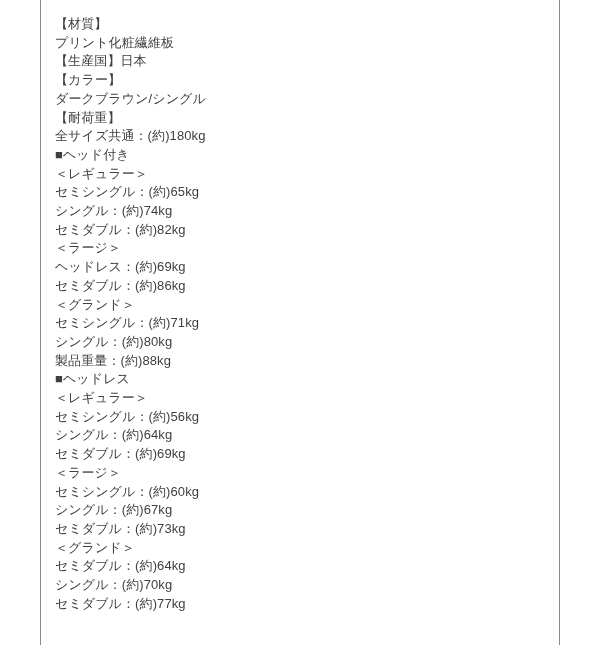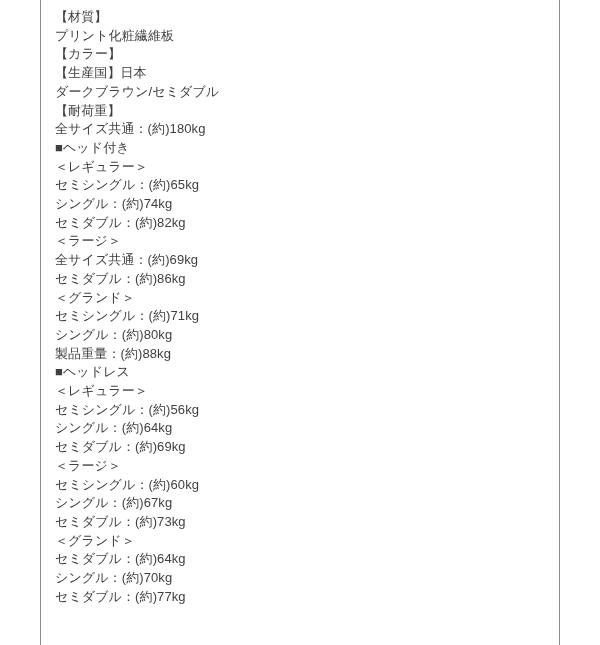--- a/index.html
+++ b/index.html
@@ -20,50 +20,50 @@
     left:40px;
     top:0;
     width:520px;
     height:645px;
     box-sizing:border-box;
     border-left:1px solid var(--border-color);
     border-right:1px solid var(--border-color);
     background:var(--bg-color);
   }
   .spec-lines{
-    padding:8px 0 0 14px;
+    padding:15px 0 0 14px;
   }
   .spec-line{
     font-family:"Liberation Sans","DejaVu Sans",sans-serif;
     font-size:13px;
     line-height:18.7px;
     color:var(--text-color);
     white-space:pre;
     letter-spacing:0.1px;
   }
 </style>
 </head>
 <body>
 
 <div class="spec-panel">
   <div class="spec-lines">
       <div class="spec-line">【材質】</div>
       <div class="spec-line">プリント化粧繊維板</div>
+      <div class="spec-line">【生産国】日本</div>
       <div class="spec-line">【カラー】</div>
-      <div class="spec-line">【生産国】日本</div>
-      <div class="spec-line">ダークブラウン/セミダブル</div>
+      <div class="spec-line">ダークブラウン/シングル</div>
       <div class="spec-line">【耐荷重】</div>
       <div class="spec-line">全サイズ共通：(約)180kg</div>
       <div class="spec-line">■ヘッド付き</div>
       <div class="spec-line">＜レギュラー＞</div>
       <div class="spec-line">セミシングル：(約)65kg</div>
       <div class="spec-line">シングル：(約)74kg</div>
       <div class="spec-line">セミダブル：(約)82kg</div>
       <div class="spec-line">＜ラージ＞</div>
-      <div class="spec-line">全サイズ共通：(約)69kg</div>
+      <div class="spec-line">ヘッドレス：(約)69kg</div>
       <div class="spec-line">セミダブル：(約)86kg</div>
       <div class="spec-line">＜グランド＞</div>
       <div class="spec-line">セミシングル：(約)71kg</div>
       <div class="spec-line">シングル：(約)80kg</div>
       <div class="spec-line">製品重量：(約)88kg</div>
       <div class="spec-line">■ヘッドレス</div>
       <div class="spec-line">＜レギュラー＞</div>
       <div class="spec-line">セミシングル：(約)56kg</div>
       <div class="spec-line">シングル：(約)64kg</div>
       <div class="spec-line">セミダブル：(約)69kg</div>

